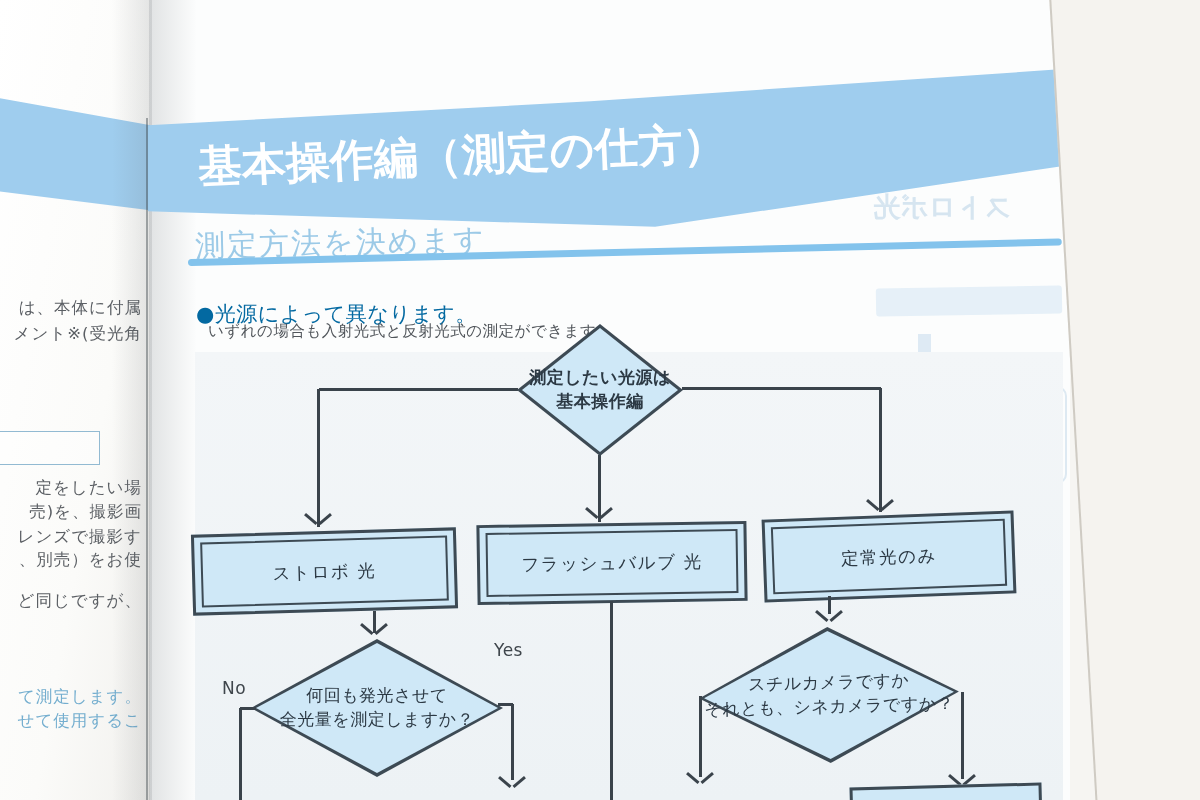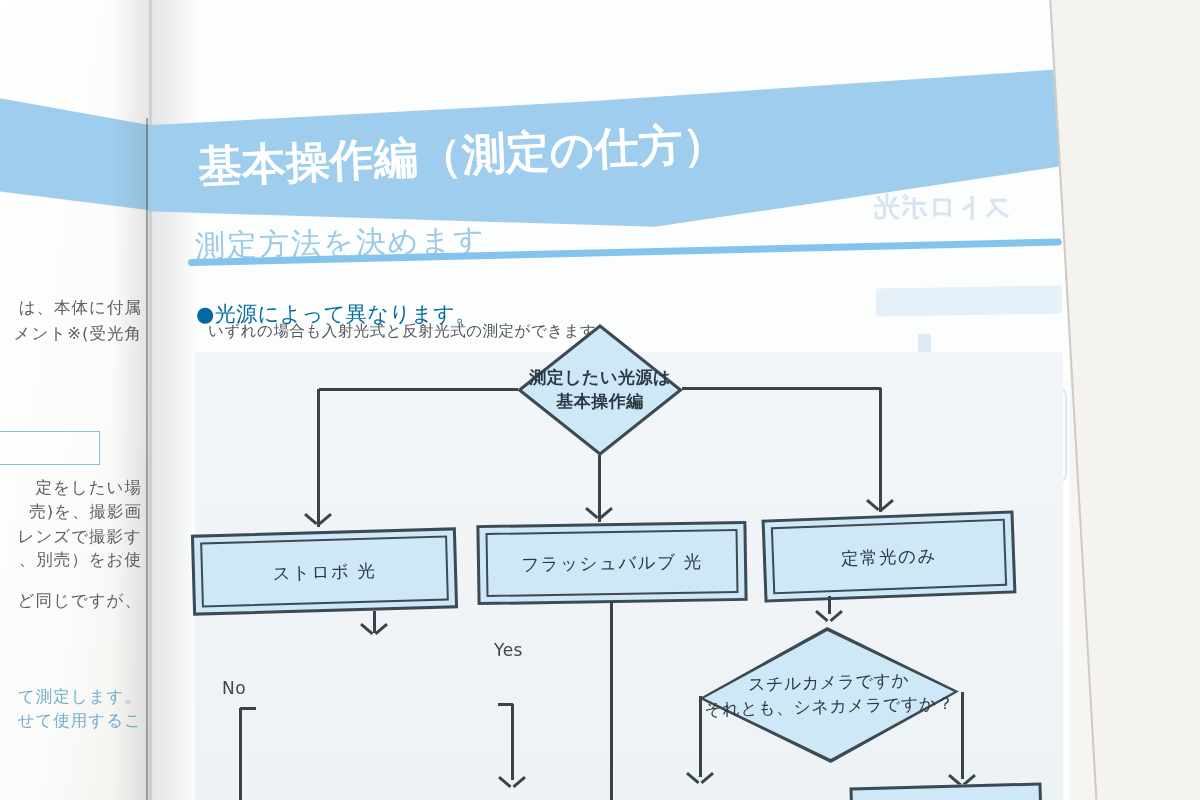--- a/index.html
+++ b/index.html
@@ -222,20 +222,30 @@
   <div class="fbox" style="left:477px; top:523px; width:270px; height:80px; transform:rotate(-0.9deg);">
     <div class="inner">フラッシュバルブ 光</div>
   </div>
   <div class="fbox" style="left:763px; top:515px; width:252px; height:83px; transform:rotate(-2.1deg);">
     <div class="inner">定常光のみ</div>
   </div>
 
   <div class="vline" style="left:373px; top:611px; height:22px;"></div>
   <div class="ah" style="left:362px; top:623px;"></div>
 
+  <div class="diamond" style="left:251px; top:639px; width:252px; height:138px;">
+    <div class="shell"></div>
+      <div class="fill"></div>
+    <div class="txt">
+        <div class="block">
+      <div>何回も発光させて</div>
+      <div>全光量を測定しますか？</div>
+    </div>
+      </div>
+  </div>
 
   <div class="branch-label" style="left:222px; top:678px;">No</div>
   <div class="branch-label" style="left:494px; top:640px;">Yes</div>
 
   <div class="hline" style="left:240px; top:707px; width:16px;"></div>
   <div class="vline" style="left:239px; top:708px; height:92px;"></div>
 
   <div class="hline" style="left:498px; top:703px; width:15px;"></div>
   <div class="vline" style="left:511px; top:704px; height:76px;"></div>
   <div class="ah" style="left:500px; top:776px;"></div>

